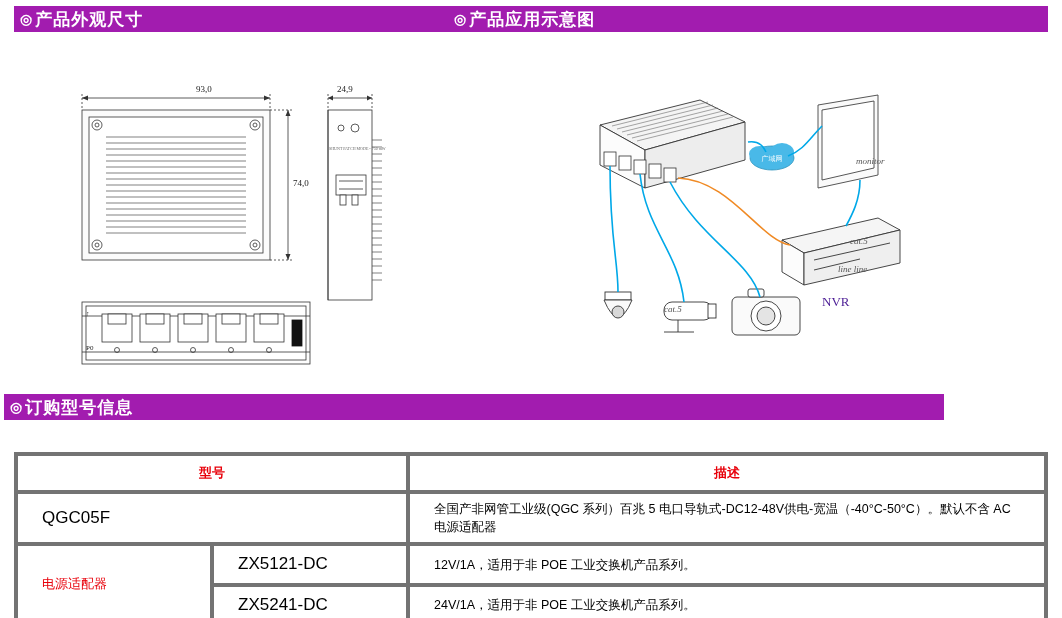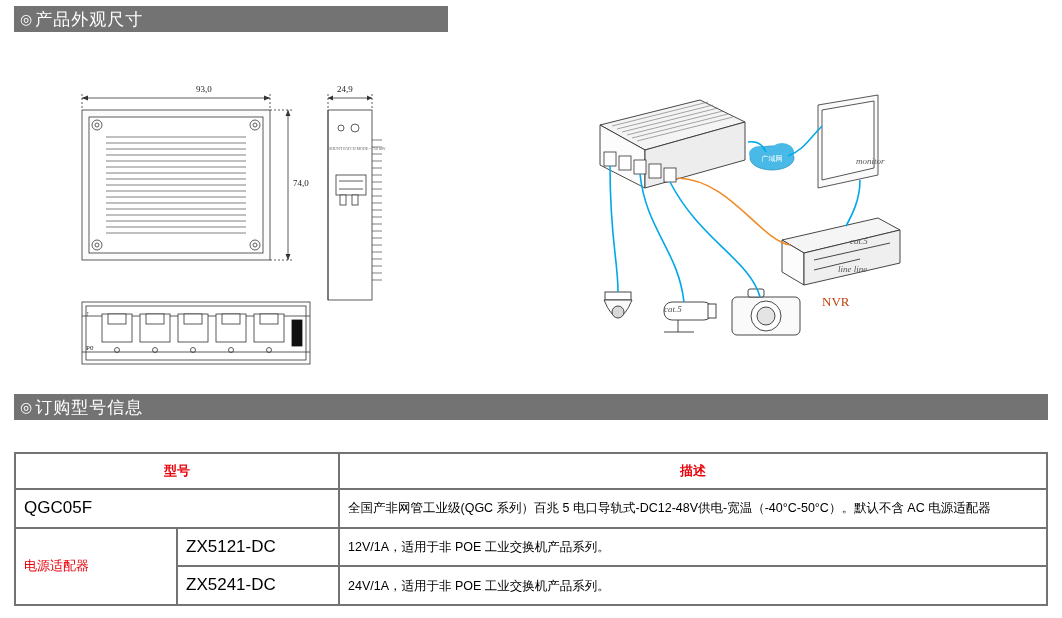--- a/index.html
+++ b/index.html
@@ -15,23 +15,23 @@
     overflow: hidden;
     position: relative;
   }
   .page {
     position: relative;
     width: 1062px;
     height: 618px;
   }
   
   .bar {
-    background: #737373;
+    background: #a21caf;
     color: #ffffff;
-    font-weight: normal;
+    font-weight: bold;
     font-size: 17px;
     height: 26px;
     line-height: 26px;
     padding-left: 6px;
     box-sizing: border-box;
     letter-spacing: 1px;
     white-space: nowrap;
     overflow: hidden;
   }
   .bar .mark {
@@ -46,23 +46,23 @@
     width: 434px;
   }
   .bar-right {
     position: absolute;
     left: 448px;
     top: 6px;
     width: 600px;
   }
   .bar-order {
     position: absolute;
-    left: 14px;
+    left: 4px;
     top: 394px;
-    width: 1034px;
+    width: 940px;
   }
   
   .dim-text {
     position: absolute;
     left: 22px;
     top: 45px;
     font-size: 13px;
     font-weight: bold;
     font-family: "Liberation Serif", serif;
     letter-spacing: 0.5px;
@@ -103,22 +103,22 @@
   
   table.order {
     position: absolute;
     left: 14px;
     top: 452px;
     width: 1034px;
     border-collapse: collapse;
     font-size: 12.5px;
   }
   table.order td, table.order th {
-    border: 2px solid #737373;
-    padding: 6px 8px;
+    border: 4px solid #737373;
+    padding: 6px 24px;
     vertical-align: middle;
     font-weight: normal;
     text-align: left;
     line-height: 1.45;
   }
   table.order th {
     text-align: center;
     color: #e8000a;
     font-weight: bold;
     font-size: 13px;
@@ -144,20 +144,23 @@
 </style>
 </head>
 <body>
 
 <div class="page">
 
   <div class="bar bar-left">
     <span class="mark">◎</span><span>产品外观尺寸</span>
   </div>
 
+  <div class="bar bar-right">
+    <span class="mark">◎</span><span>产品应用示意图</span>
+  </div>
 
 
   <div class="drawing">
     <svg width="380" height="290" viewBox="0 0 380 290">
       <g stroke="#333" fill="none" stroke-width="0.8">
 
         <rect x="22" y="30" width="188" height="150" fill="#fbfbfb"></rect>
         <rect x="29" y="37" width="174" height="136" fill="#ffffff"></rect>
 
         <circle cx="37" cy="45" r="5"></circle>
@@ -347,21 +350,21 @@
         <path d="M110 122 C 140 180, 190 200, 200 237" stroke="#00a8e8"></path>
         <path d="M118 118 C 170 120, 200 180, 230 185" stroke="#f08a24"></path>
         <path d="M188 82 C 200 80, 204 88, 206 92" stroke="#00a8e8"></path>
         <path d="M228 96 C 244 90, 250 78, 262 66" stroke="#00a8e8"></path>
         <path d="M300 120 C 300 140, 292 155, 286 166" stroke="#00a8e8"></path>
       </g>
     </svg>
     <div class="t" style="left:296px; top:48px;">monitor</div>
     <div class="t" style="left:290px; top:128px;">cat.5</div>
     <div class="t" style="left:278px; top:156px;">line line</div>
-    <div class="t" style="left:262px; top:186px; font-size:13px; font-style:normal; color:#c2410c; font-family:'Liberation Serif',serif;">NVR</div>
+    <div class="t" style="left:262px; top:186px; font-size:13px; font-style:normal; color:#4c1d95; font-family:'Liberation Serif',serif;">NVR</div>
     <div class="t" style="left:104px; top:196px;">cat.5</div>
   </div>
 
   <div class="bar bar-order">
     <span class="mark">◎</span><span>订购型号信息</span>
   </div>
 
   <table class="order">
     <tbody>
         <tr>

